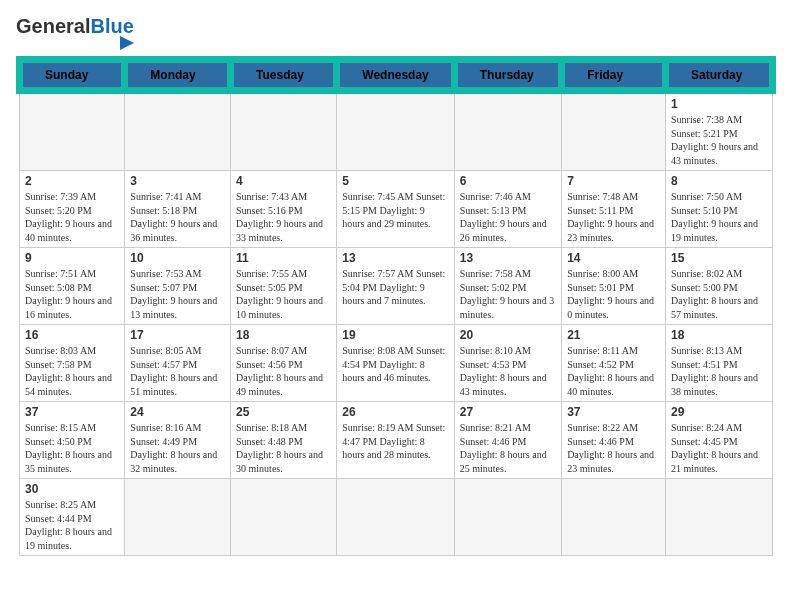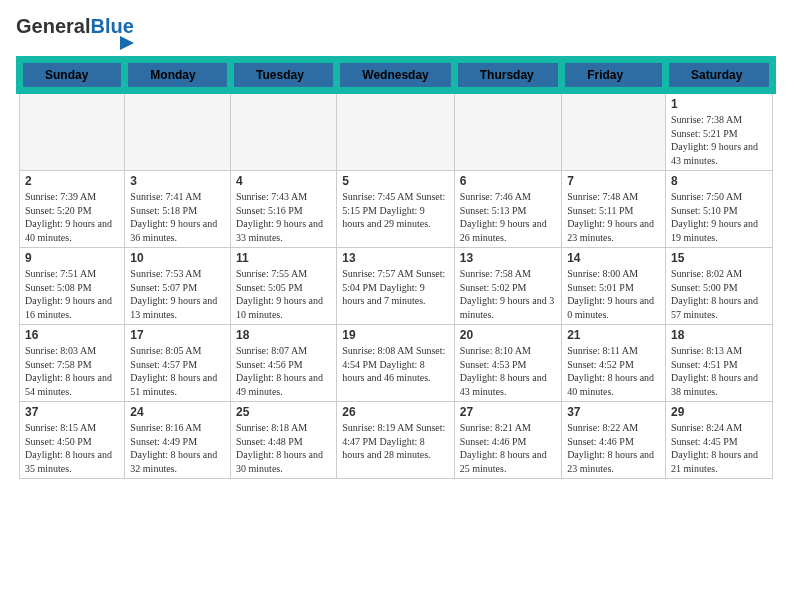--- a/index.html
+++ b/index.html
@@ -295,15 +295,29 @@
 Sunset: 4:46 PM
 Daylight: 8 hours and 23 minutes.</div>
           </td>
           <td>
             <span class="date-num">29</span>
             <div class="day-info">Sunrise: 8:24 AM
 Sunset: 4:45 PM
 Daylight: 8 hours and 21 minutes.</div>
           </td>
         </tr>
+        <tr>
+          <td>
+            <span class="date-num">30</span>
+            <div class="day-info">Sunrise: 8:25 AM
+Sunset: 4:44 PM
+Daylight: 8 hours and 19 minutes.</div>
+          </td>
+          <td class="empty"></td>
+          <td class="empty"></td>
+          <td class="empty"></td>
+          <td class="empty"></td>
+          <td class="empty"></td>
+          <td class="empty"></td>
+        </tr>
       </tbody>
   </table>
 </div>
 
 </body></html>

